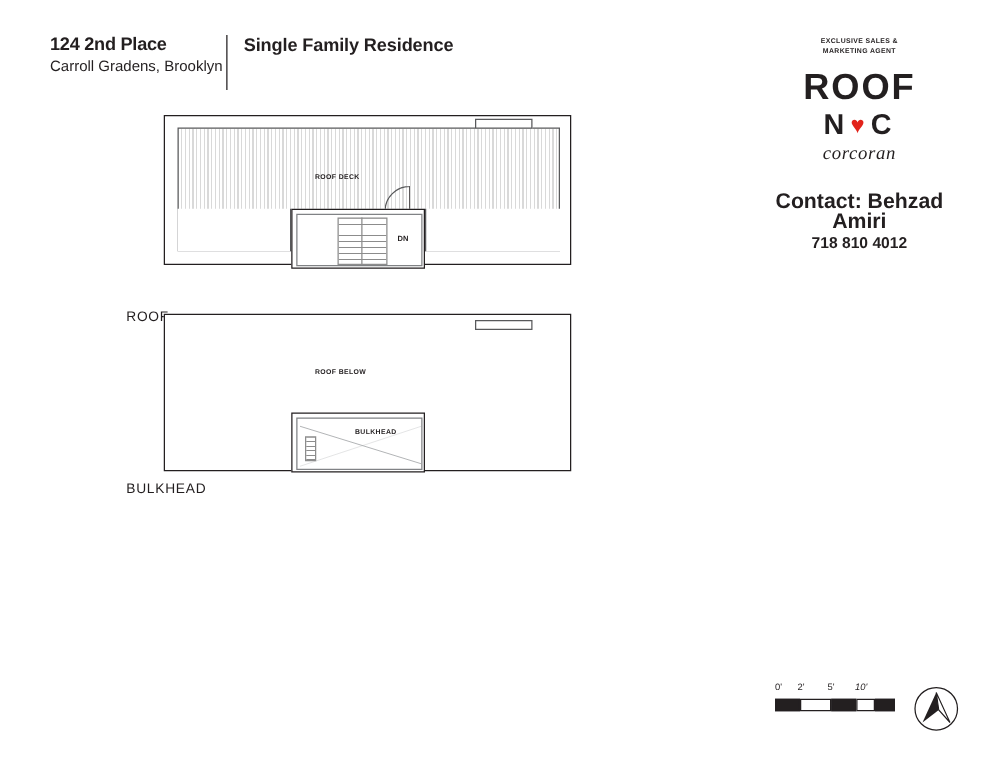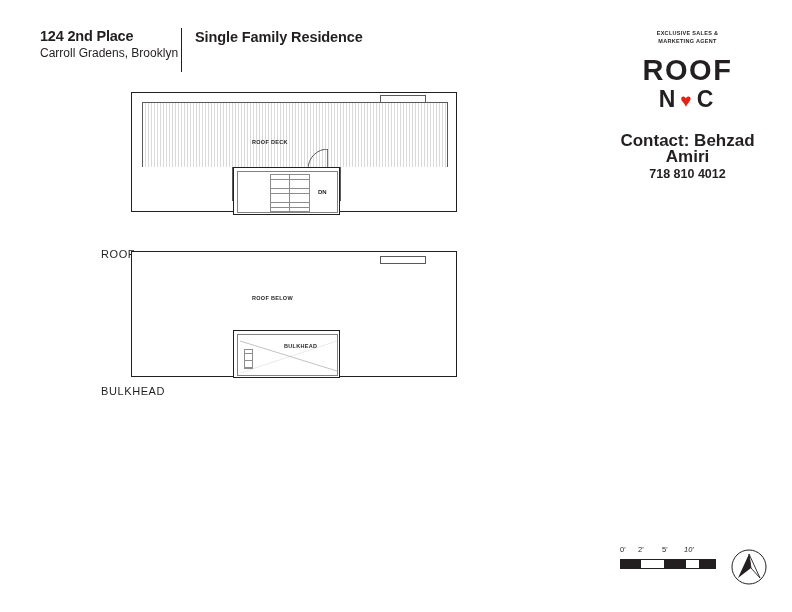--- a/index.html
+++ b/index.html
@@ -419,20 +419,21 @@
   <div id="brand-eyebrow">
     <div>EXCLUSIVE SALES &amp;</div>
     <div>MARKETING AGENT</div>
   </div>
   <div id="brand-name">ROOF</div>
   <div id="brand-sub">
     <span>N</span>
     <span id="brand-heart">♥</span>
     <span>C</span>
   </div>
+  <div id="brand-corcoran">corcoran</div>
 
   <div id="contact">
     <div id="contact-name">Contact: Behzad Amiri</div>
     <div id="contact-phone">718 810 4012</div>
   </div>
 </div>
 
 <div id="roof-plan" class="plan-outline">
   <div id="roof-inner"></div>
   <div id="roof-hatch"></div>

